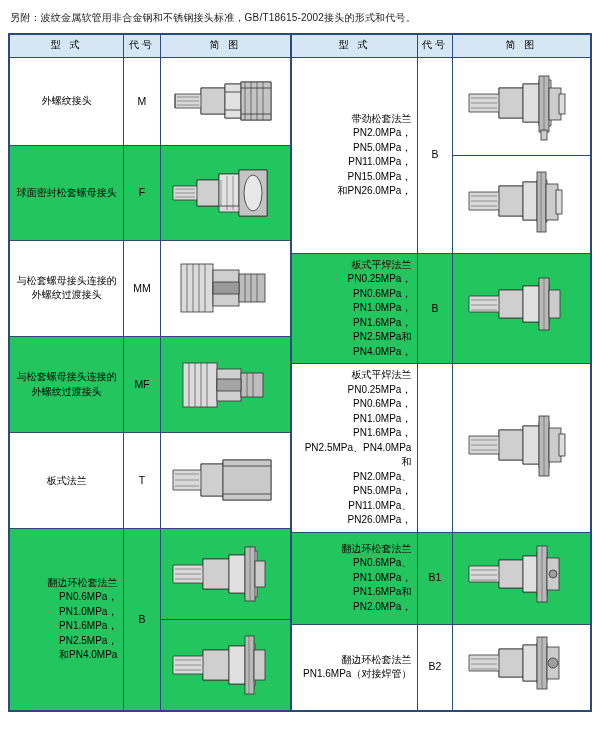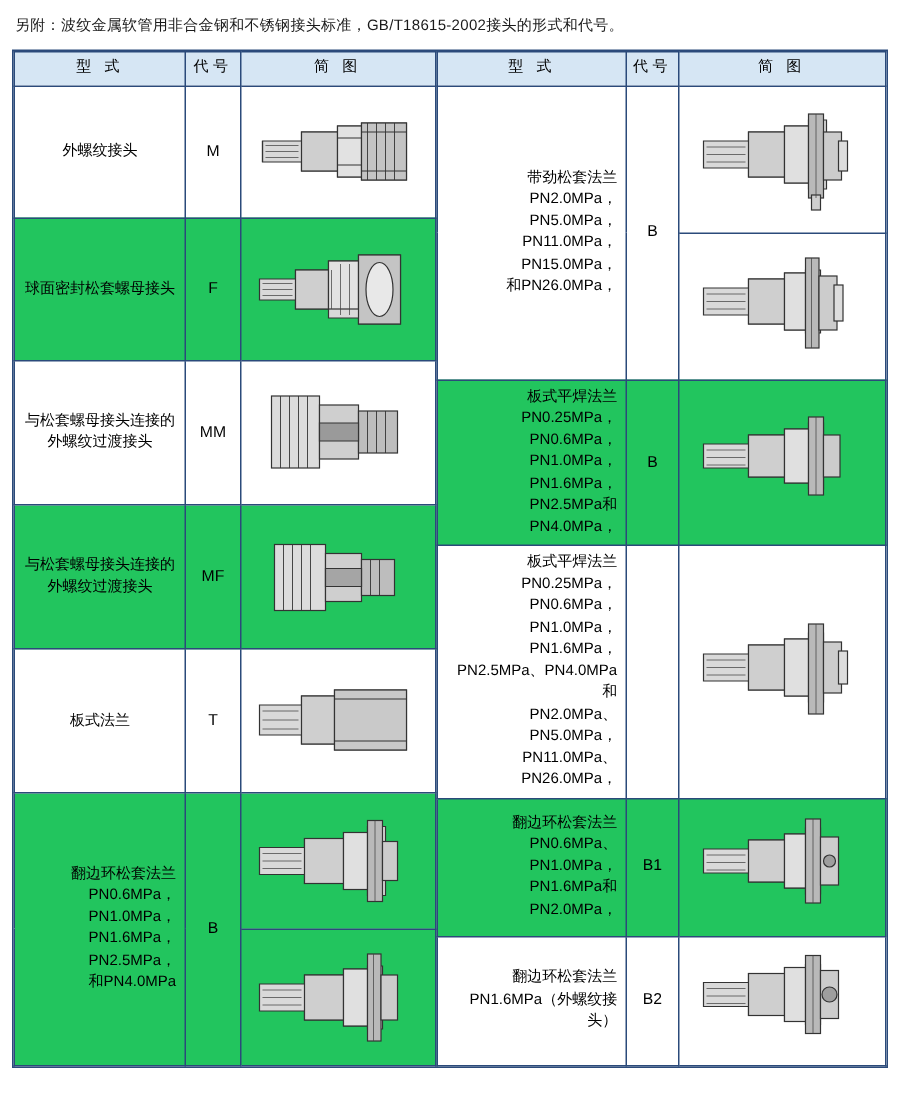--- a/index.html
+++ b/index.html
@@ -436,21 +436,21 @@
                 <line x1="83" y1="8" x2="83" y2="64"></line>
               </g>
             </svg>
           </td>
         </tr>
 
         <tr class="plain" style="height:86px">
           <td class="type">
             <span class="lbl-lines">
               <span>翻边环松套法兰</span>
-              <span>PN1.6MPa（外螺纹接头）</span>
+              <span>PN1.6MPa（对接焊管）</span>
             </span>
           </td>
           <td class="code">B2</td>
           <td class="fig">
             <svg class="fig-svg" width="124" height="76" viewBox="0 0 124 76">
               <g stroke="#333" fill="#d9d9d9" stroke-width="0.8">
                 <path d="M10 26 L40 26 L40 20 L64 20 L64 16 L78 16 L78 14 L88 14 L88 54 L78 54 L78 52 L64 52 L64 48 L40 48 L40 42 L10 42 Z"></path>
                 <rect x="40" y="20" width="24" height="28" fill="#cfcfcf"></rect>
                 <rect x="64" y="16" width="14" height="36" fill="#e0e0e0"></rect>
                 <rect x="78" y="8" width="10" height="52" fill="#b9b9b9"></rect>

